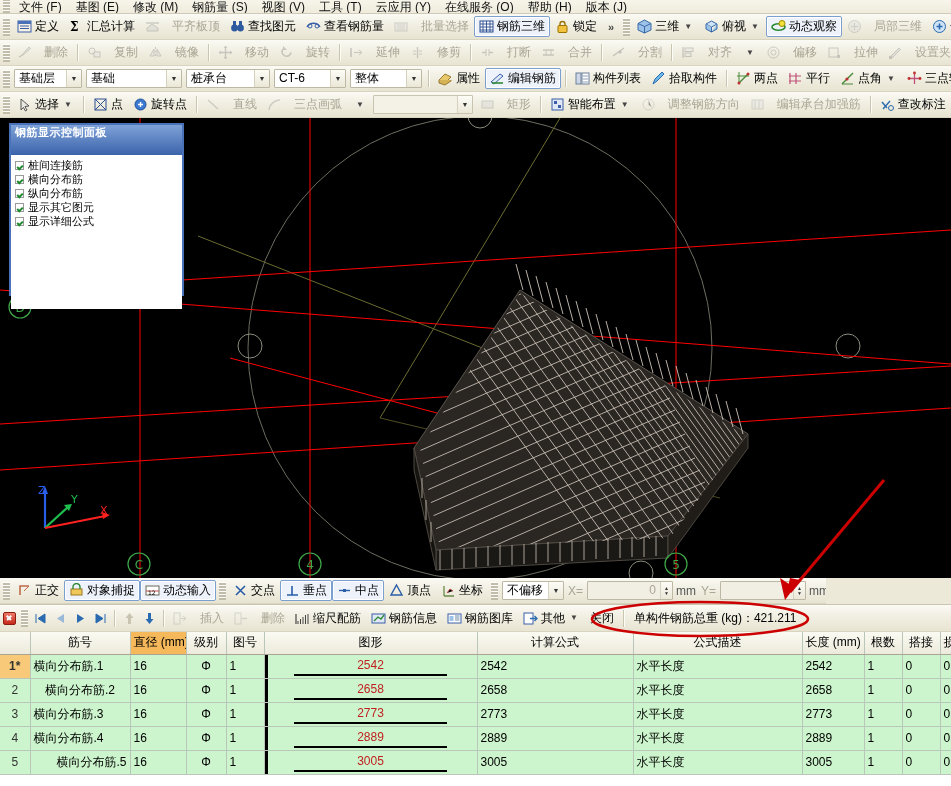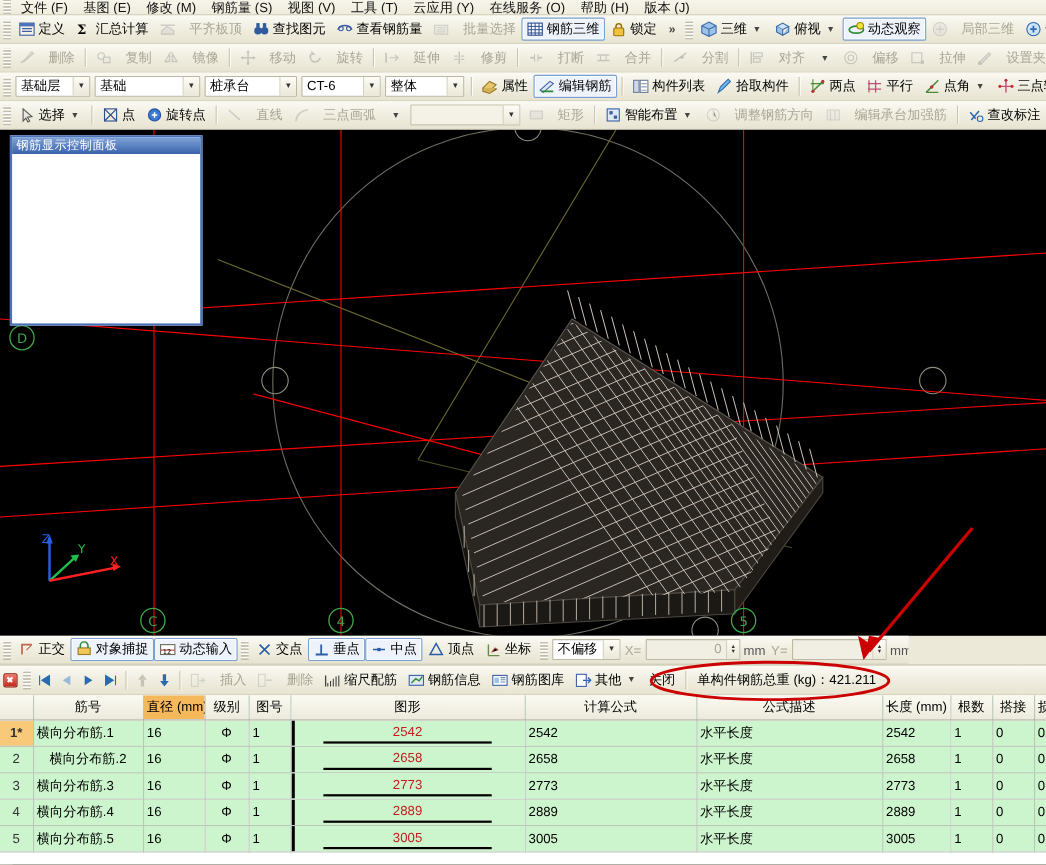--- a/index.html
+++ b/index.html
@@ -61,22 +61,22 @@
   
   #viewport{position:absolute;left:0;top:118px;width:951px;height:460px;background:#000;overflow:hidden;}
   #viewport svg{position:absolute;left:0;top:0;}
 
   
   #rebarPanel{
     position:absolute;left:9px;top:5px;width:175px;height:173px;
     background:#fff;border:2px solid #4a72b8;box-sizing:border-box;
   }
   #rebarPanel .pt{
-    height:15px;background:linear-gradient(180deg,#7ea2d8,#3b63ab);
-    color:#fff;font-size:11px;font-weight:normal;line-height:15px;padding-left:4px;
+    height:30px;background:linear-gradient(180deg,#7ea2d8,#3b63ab);
+    color:#fff;font-size:11px;font-weight:bold;line-height:15px;padding-left:4px;
     letter-spacing:.5px;
   }
   #rebarPanel .plist{padding:4px 0 0 4px;background:#fff;height:154px;box-sizing:border-box;}
   .chk{display:flex;align-items:center;gap:4px;height:13px;margin-bottom:1px;}
   .chk .box{
     width:9px;height:9px;border:1px solid #9a9a9a;background:#fff;flex:none;
     position:relative;box-sizing:border-box;
   }
   .chk .box:after{
     content:"";position:absolute;left:1px;top:3px;width:4px;height:2px;
@@ -811,20 +811,42 @@
         <polygon points="72,386 64,387 69,393" fill="#1fbf4f"></polygon>
         <text x="71" y="385" fill="#1fbf4f" font-size="11" font-family="DejaVu Sans, sans-serif">Y</text>
         <line x1="45" y1="410" x2="105" y2="398" stroke="#ff2020" stroke-width="2.2"></line>
         <polygon points="110,397 102,394 103,401" fill="#ff2020"></polygon>
         <text x="100" y="396" fill="#ff2020" font-size="11" font-family="DejaVu Sans, sans-serif">X</text>
       </g>
     </svg>
 
     <div id="rebarPanel">
       <div class="pt">钢筋显示控制面板</div>
+      <div class="plist" id="rebarOpts">
+          <div class="chk">
+            <span class="box"></span>
+            <span class="ctxt">桩间连接筋</span>
+          </div>
+          <div class="chk">
+            <span class="box"></span>
+            <span class="ctxt">横向分布筋</span>
+          </div>
+          <div class="chk">
+            <span class="box"></span>
+            <span class="ctxt">纵向分布筋</span>
+          </div>
+          <div class="chk">
+            <span class="box"></span>
+            <span class="ctxt">显示其它图元</span>
+          </div>
+          <div class="chk">
+            <span class="box"></span>
+            <span class="ctxt">显示详细公式</span>
+          </div>
+        </div>
     </div>
   </div>
 
   <div class="tb" id="statusbar">
       <div class="grip"></div>
       <div class="btn">
         <span class="ic">
           <svg width="15" height="15" viewBox="0 0 15 15">
             <path d="M3 12V3h9" fill="none" stroke="#c06a4a" stroke-width="1.6"></path>
             <path d="M7 8l5-5" stroke="#c06a4a"></path>
@@ -1170,21 +1192,21 @@
             </td>
             <td style="text-align:left">2889</td>
             <td style="text-align:left">水平长度</td>
             <td style="text-align:left">2889</td>
             <td style="text-align:left">1</td>
             <td style="text-align:left">0</td>
             <td style="text-align:left">0</td>
           </tr>
           <tr>
             <td class="rowno">5</td>
-            <td style="text-align:left">横向分布筋.5</td>
+            <td style="text-align:right">横向分布筋.5</td>
             <td class="diam" style="text-align:left">16</td>
             <td style="text-align:center">Φ</td>
             <td style="text-align:left">1</td>
             <td class="shape">
               <div class="handle"></div>
               <div class="shapeNum">3005</div>
               <div class="shapeLine"></div>
             </td>
             <td style="text-align:left">3005</td>
             <td style="text-align:left">水平长度</td>

